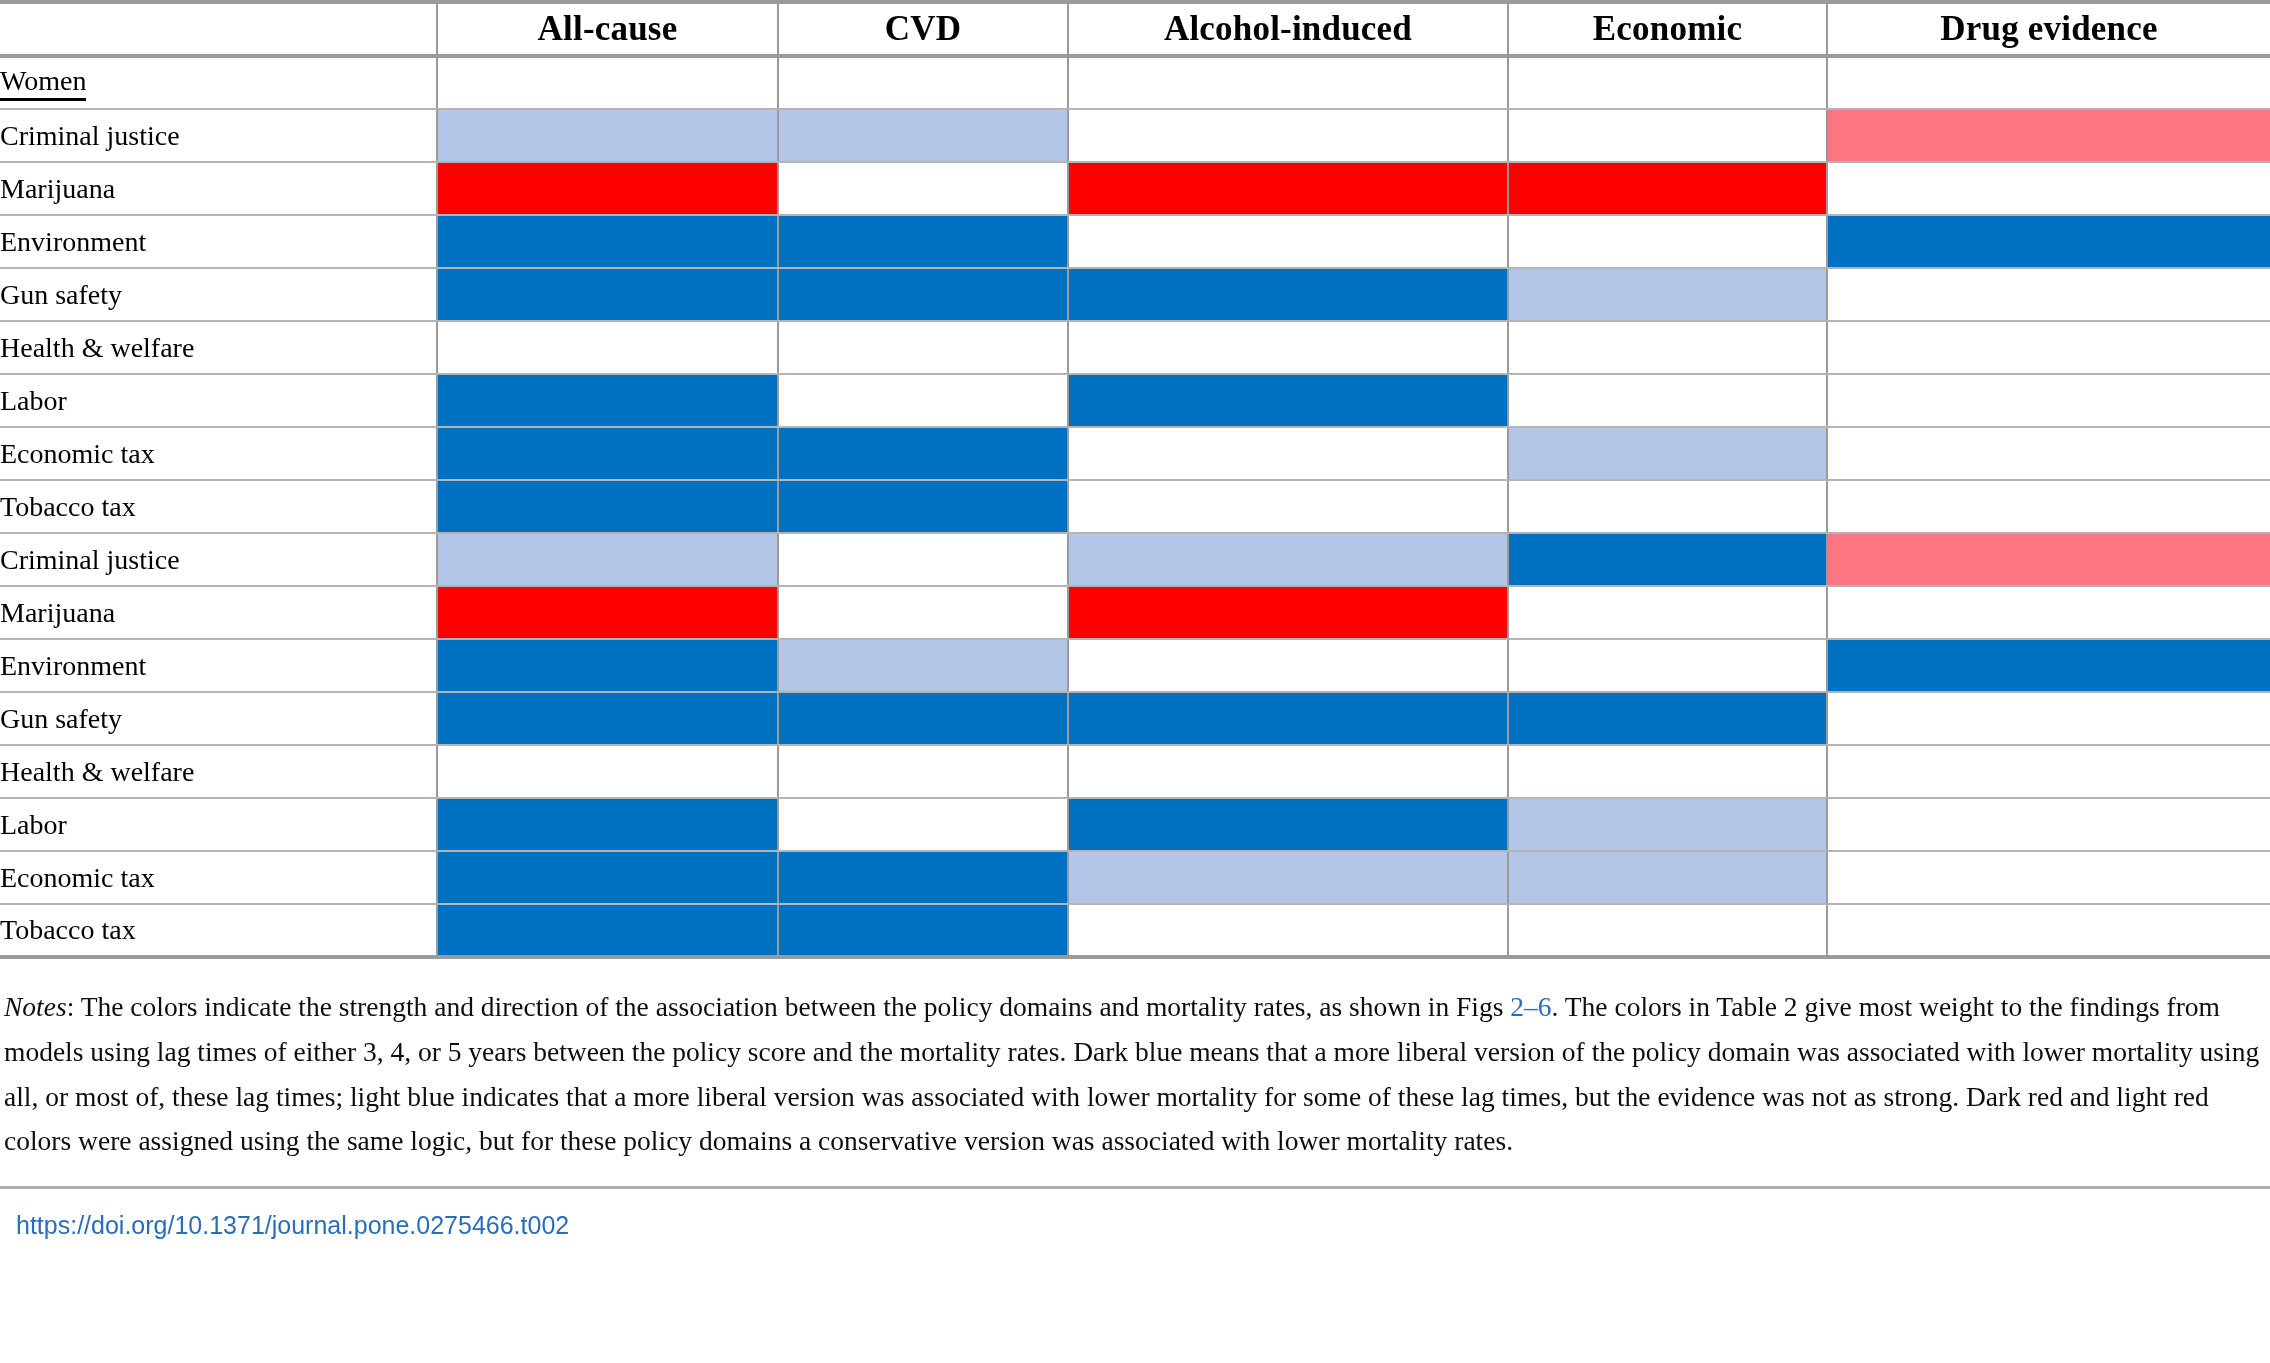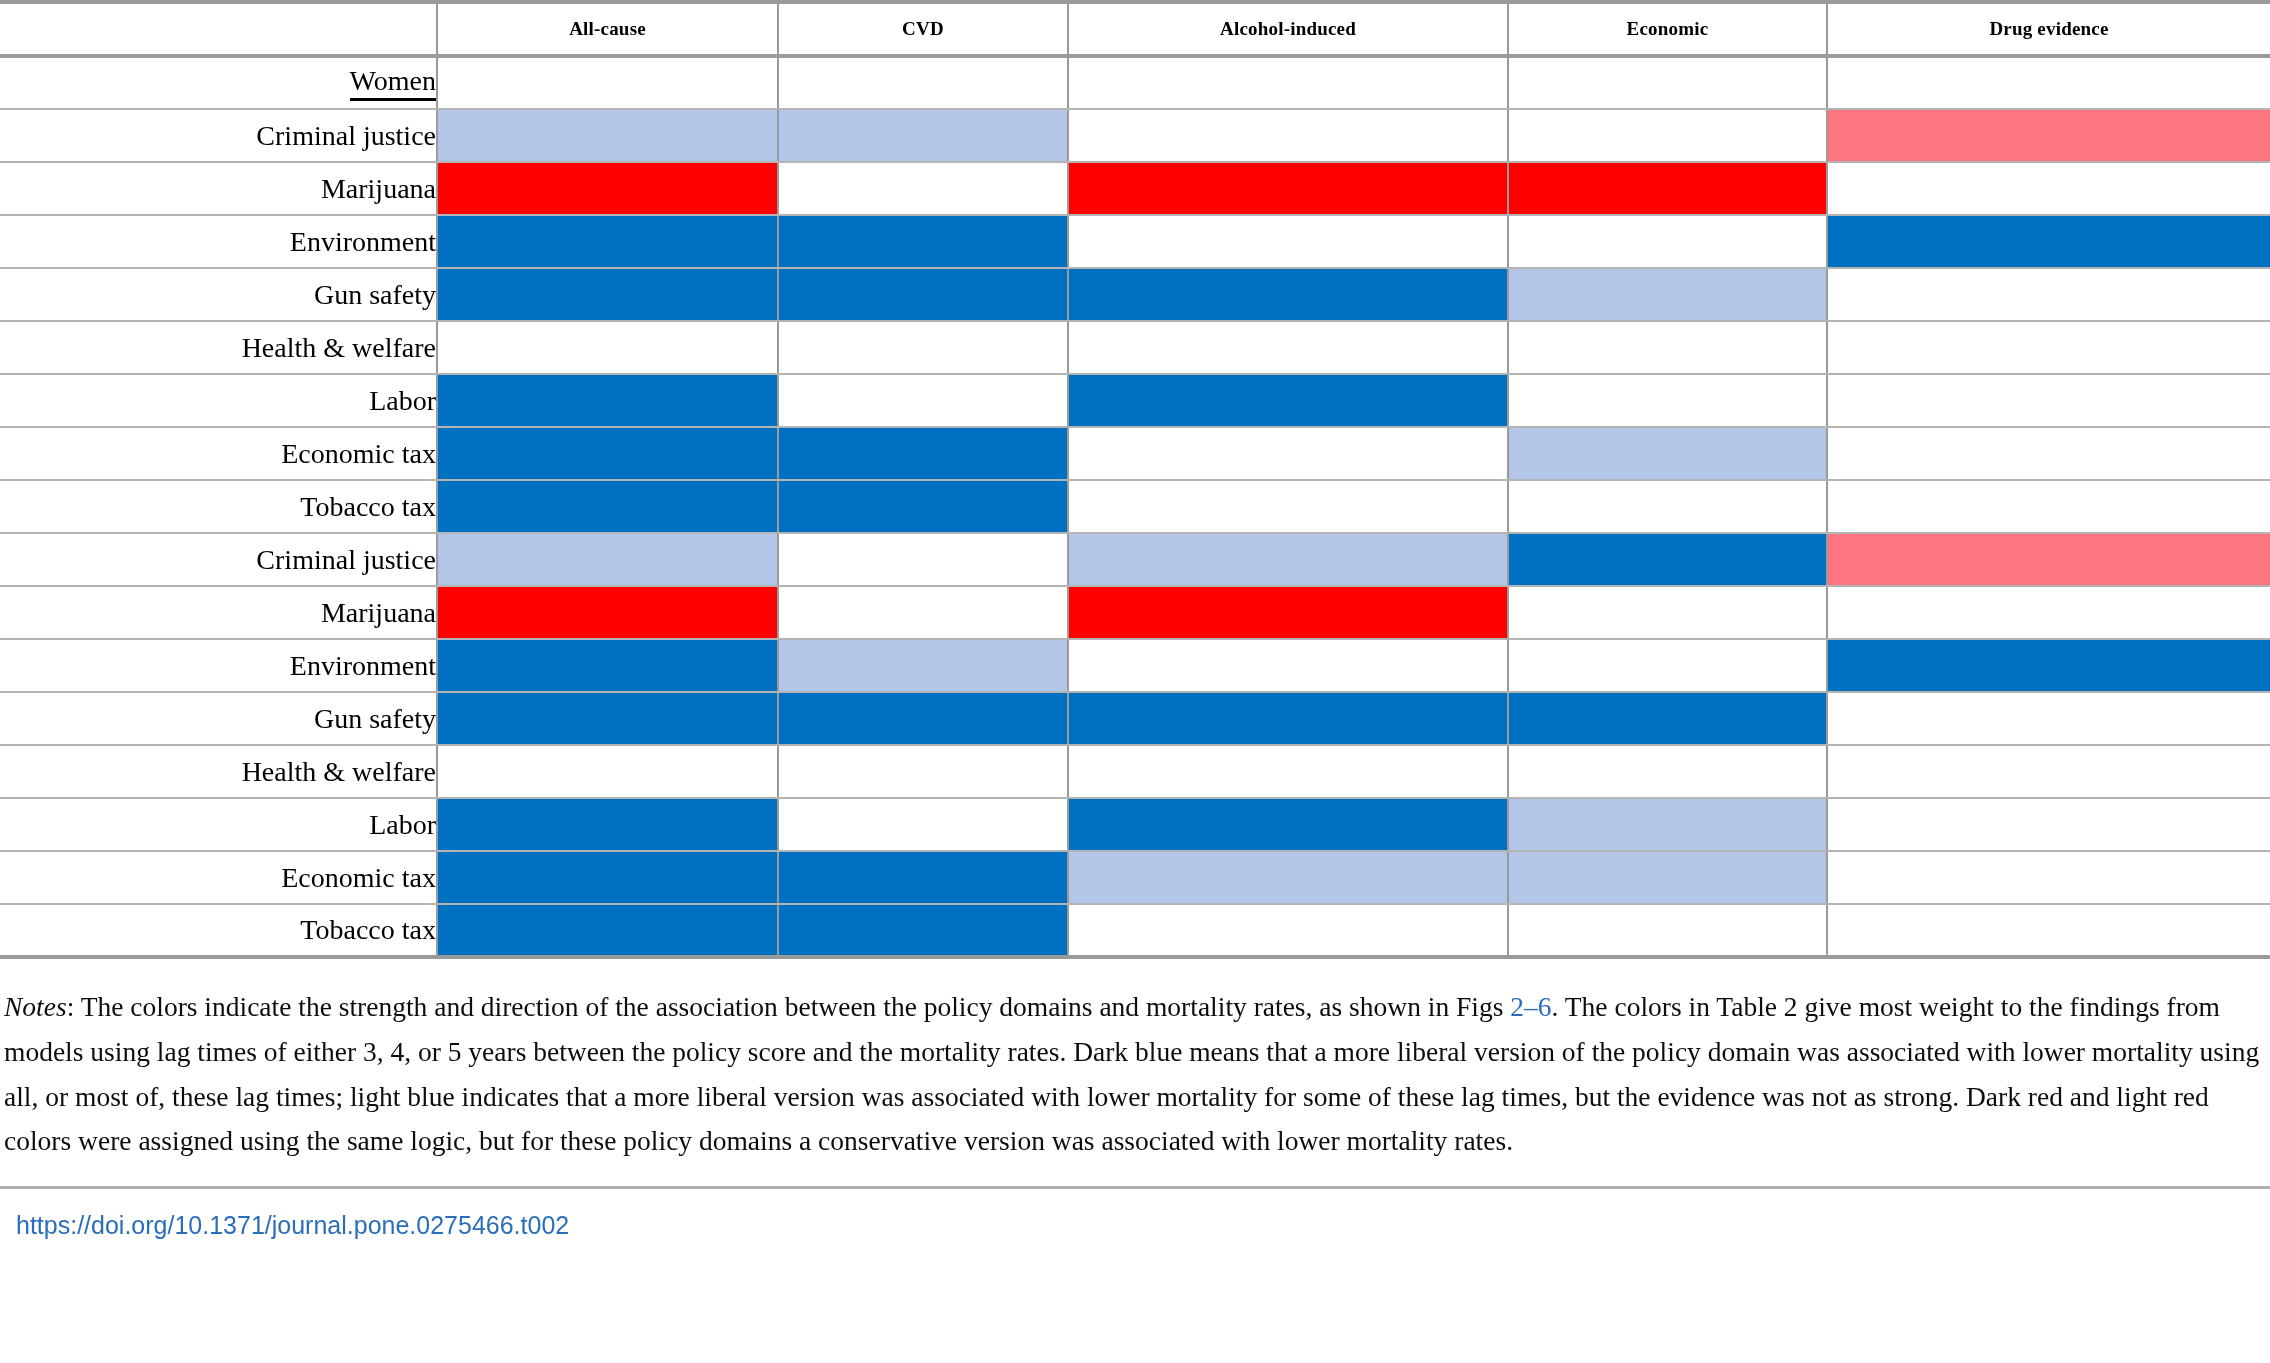--- a/index.html
+++ b/index.html
@@ -47,40 +47,39 @@
     vertical-align: middle;
     box-sizing: border-box;
   }
 
   
   tr.head-row { height: 54px; }
   tr.head-row th {
     border-top: 4px solid #9a9a9a;
     border-bottom: 4px solid #9a9a9a;
     font-weight: bold;
-    font-size: 19px;
+    font-size: 35px;
     text-align: center;
     letter-spacing: 0.2px;
   }
   tr.head-row th.corner {
     border-left: none;
     border-top: 4px solid #9a9a9a;
   }
   tr.head-row th.last { border-right: none; }
 
   
   tr.body-row { height: 53px; }
   tr.body-row td {
     border-top: 2px solid #b4b4b4;
     border-bottom: 2px solid #b4b4b4;
   }
   tr.body-row td.rowlabel {
     border-left: none;
-    text-align: right;
-    padding-left: 6px;
+    text-align: left;
     font-size: 28px;
     white-space: nowrap;
   }
   tr.body-row td.last { border-right: none; }
 
   
   tr.section-row td.rowlabel span.section-name {
     border-bottom: 3px solid #000000;
     padding-bottom: 1px;
     display: inline-block;

